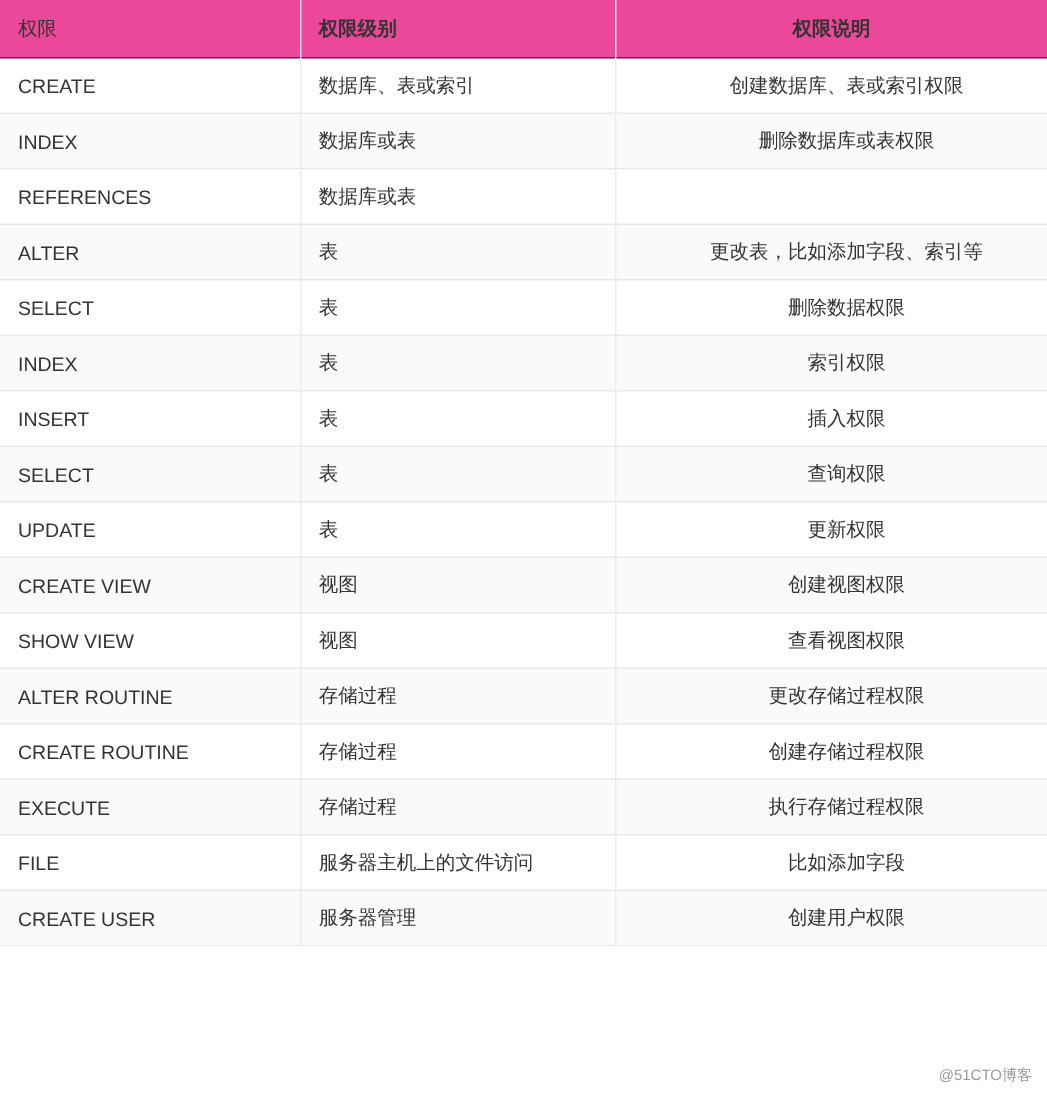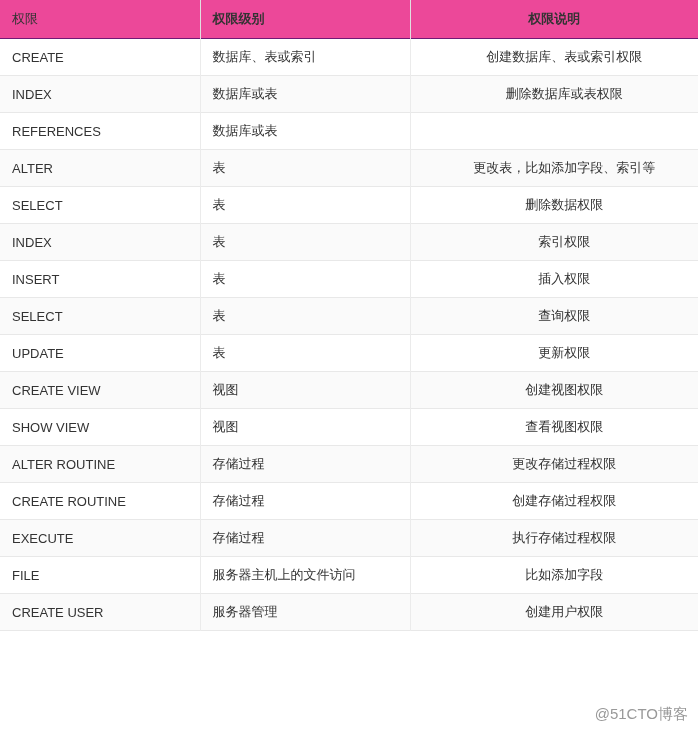--- a/index.html
+++ b/index.html
@@ -66,21 +66,21 @@
     }
     .col-desc {
       width: 288px;
       text-align: center;
     }
     .watermark {
       position: fixed;
       bottom: 10px;
       right: 10px;
       color: #999;
-      font-size: 15px;
+      font-size: 10px;
     }
   </style>
 </head>
 <body>
 
 <div class="table-container">
   <table>
     <thead>
       <tr>
         <th class="col-priv">权限</th>

